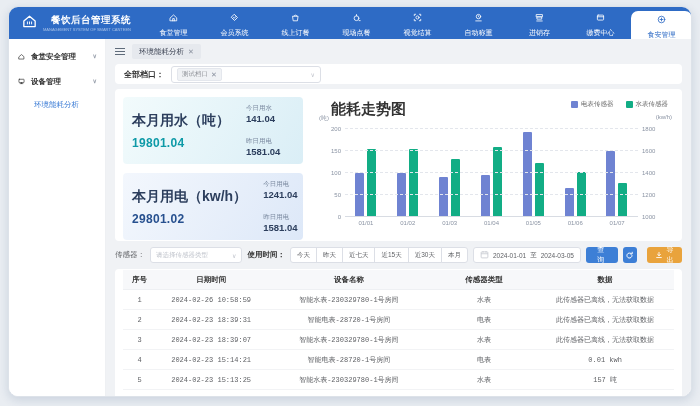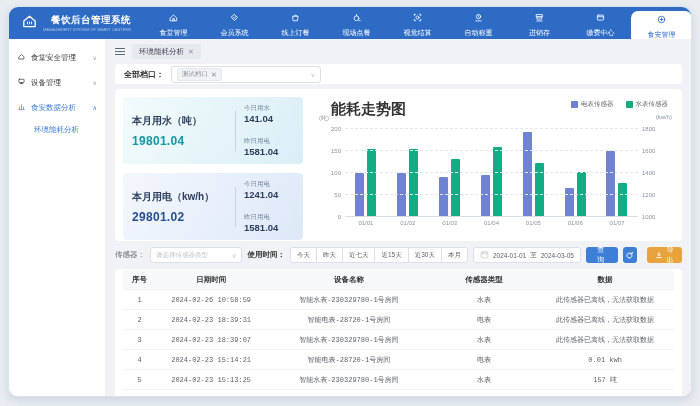--- a/index.html
+++ b/index.html
@@ -15,21 +15,21 @@
   .brand-text .title { color:#fff; font-size:9.5px; font-weight:bold; letter-spacing:.5px; white-space:nowrap;text-align:right; }
   .brand-text .subtitle { color:rgba(255,255,255,.55); font-size:4px; white-space:nowrap; }
   .nav-items { display:flex; flex:1; padding-left:4px; }
   .nav-item { width:61px; display:flex; flex-direction:column; align-items:center; justify-content:center; gap:1px; color:#fff; cursor:pointer; }
   .nav-item .ni-label { font-size:7px; white-space:nowrap; }
   .nav-item.active { background:#fff; color:#2e6bc5; border-radius:7px 7px 0 0; margin-top:4px; }
 
   
   .main { flex:1; display:flex; min-height:0; }
   .sidebar { width:97px; background:#fff; border-right:1px solid #eef0f3; padding-top:6px; flex-shrink:0; }
-  .side-item { display:flex; align-items:center; gap:5px; padding:7px 8px; font-size:7.5px; color:#333; cursor:pointer; white-space:nowrap; }
+  .side-item { display:flex; align-items:flex-start; gap:5px; padding:7px 8px; font-size:7.5px; color:#333; cursor:pointer; white-space:nowrap;font-weight:bold; }
   .side-item.active { color:#3a7bd5; }
   .side-item .chev { margin-left:auto; color:#9aa1ad; font-size:6px; }
   .side-item.active .chev { color:#3a7bd5; }
   .side-sub { padding:5px 8px 5px 25px; font-size:7.5px; color:#3a7bd5; cursor:pointer; white-space:nowrap; }
 
   .content { flex:1; background:#f0f2f5; padding:5px 9px 0 9px; display:flex; flex-direction:column; gap:5px; min-width:0; }
 
   
   .tabrow { display:flex; align-items:center; gap:7px; height:15px; flex-shrink:0; }
   .hamburger { display:flex; flex-direction:column; gap:1.5px; width:10px; cursor:pointer; }
@@ -44,21 +44,21 @@
   .tag { background:#f0f2f5; border:1px solid #e4e7ed; border-radius:2px; font-size:6.5px; color:#909399; padding:1px 4px; display:flex; gap:3px; align-items:center; }
   .chev-s { margin-left:auto; color:#c0c4cc; font-size:6px; }
 
   
   .dash-card { background:#fff; border-radius:4px; padding:8px; display:flex; gap:12px; height:152px; flex-shrink:0; }
   .stats-col { width:180px; display:flex; flex-direction:column; gap:9px; flex-shrink:0; }
   .stat-card { flex:1; border-radius:4px; padding:7px 9px; display:flex; align-items:center; }
   .stat-card.water { background:linear-gradient(120deg,#f2fbfc 0%,#daeef6 100%); }
   .stat-card.elec  { background:linear-gradient(120deg,#f3f7fd 0%,#dde8f8 100%); }
   .stat-main { flex:1; }
-  .stat-title { font-size:10px; font-weight:bold; color:#2c3e5d; margin-bottom:6px; white-space:nowrap; }
+  .stat-title { font-size:14px; font-weight:bold; color:#2c3e5d; margin-bottom:6px; white-space:nowrap; }
   .stat-value { font-size:12px; font-weight:bold; letter-spacing:.3px; }
   .water .stat-value { color:#0e9aa7; }
   .elec  .stat-value { color:#27508f; }
   .stat-divider { width:1px; height:40px; background:#c5d6e2; margin:0 8px; }
   .stat-side { display:flex; flex-direction:column; gap:13px; width:50px; flex-shrink:0; }
   .ss-label { font-size:6.5px; color:#7b8aa0; white-space:nowrap; }
   .ss-value { font-size:9.5px; font-weight:bold; color:#2c3e5d; }
 
   
   .chart-col { flex:1; position:relative; min-width:0; }
@@ -204,28 +204,20 @@
                    <span>食堂安全管理</span>
                    <span class="chev">∨</span>
         </div>
         <div class="side-item">
           <span><svg width="9" height="9" viewBox="0 0 12 12" fill="none" stroke="currentColor" stroke-width=".9" stroke-linecap="round" stroke-linejoin="round">
               <rect x="2.6" y="3" width="6.8" height="4.4" rx=".5"></rect>
               <path d="M6 7.4 v1.4 M4.2 8.8 h3.6"></path>
             </svg></span>
                    <span>设备管理</span>
                    <span class="chev">∨</span>
-        </div>
-        <div class="side-item active">
-          <span><svg width="9" height="9" viewBox="0 0 12 12" fill="none" stroke="currentColor" stroke-width=".9" stroke-linecap="round" stroke-linejoin="round">
-              <path d="M3.4 9.2 V6.4 M6 9.2 V3.8 M8.6 9.2 V7"></path>
-              <path d="M2.4 10.2 h7.2"></path>
-            </svg></span>
-                   <span>食安数据分析</span>
-                   <span class="chev">∧</span>
         </div>
         <div class="side-sub">环境能耗分析</div>
       </div>
 
     <div class="content">
 
       <div class="tabrow">
         <span class="hamburger">
             <i></i>
             <i></i>

